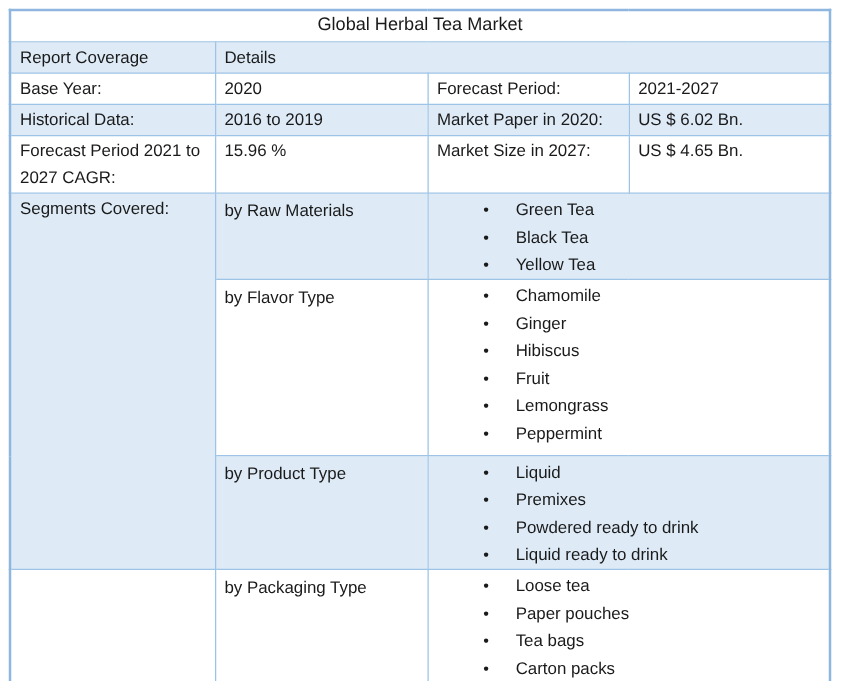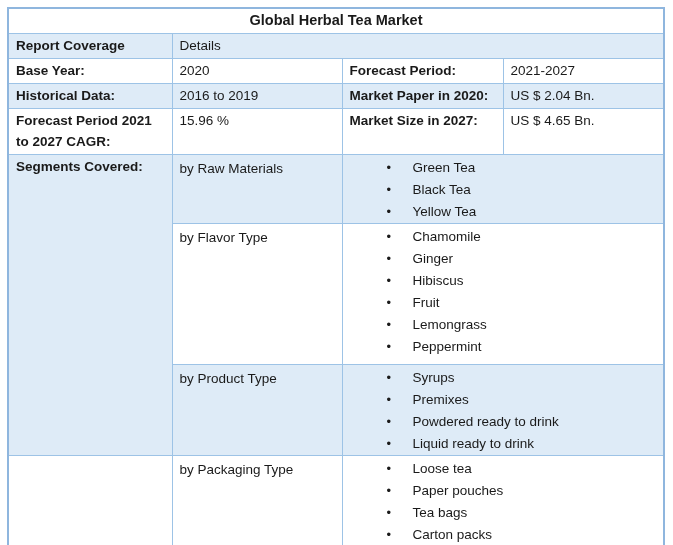--- a/index.html
+++ b/index.html
@@ -27,21 +27,21 @@
     overflow: hidden;
   }
   col.c1 { width: 164px; }
   col.c2 { width: 170px; }
   col.c3 { width: 161px; }
   col.c4 { width: 161px; }
 
   tr.band td { background: #DEEBF7; }
   td.plain { background: #ffffff; }
 
-  .b { font-weight: bold; }
+  .b { font-weight: normal; }
 
   .row-title  td { height: 21px; text-align: center; font-size: 14.5px; }
   .row-sm     td { height: 19px; }
   .row-cagr   td { height: 40px; margin-left: 41px; }
   .row-raw    td { height: 59px; }
   .row-flavor td { height: 135px; }
   .row-product td { height: 81px; margin-left: 30px; }
   .row-pack   td { height: 106px; }
 
   td.bullet-cell { padding: 2px 0 0 0; }
@@ -86,21 +86,21 @@
     <td class="b plain">Base Year:</td>
     <td class="plain">2020</td>
     <td class="b plain">Forecast Period:</td>
     <td class="plain">2021-2027</td>
   </tr>
 
   <tr class="row-sm band">
     <td class="b">Historical Data:</td>
     <td>2016 to 2019</td>
     <td class="b">Market Paper in 2020:</td>
-    <td>US $ 2.04 Bn.</td>
+    <td>US $ 6.02 Bn.</td>
   </tr>
 
   <tr class="row-cagr">
     <td class="b plain">Forecast Period 2021 to 2027 CAGR:</td>
     <td class="plain">15.96 %</td>
     <td class="b plain">Market Size in 2027:</td>
     <td class="plain">US $ 4.65 Bn.</td>
   </tr>
 
   <tr class="row-raw band">
@@ -155,21 +155,21 @@
       </ul>
     </td>
   </tr>
 
   <tr class="row-product band">
     <td class="seg-name">by Product Type</td>
     <td colspan="2" class="bullet-cell">
       <ul class="bullets">
         <li>
               <span class="dot">•</span>
-              <span>Syrups</span>
+              <span>Liquid</span>
             </li>
         <li>
               <span class="dot">•</span>
               <span>Premixes</span>
             </li>
         <li>
               <span class="dot">•</span>
               <span>Powdered ready to drink</span>
             </li>
         <li>

